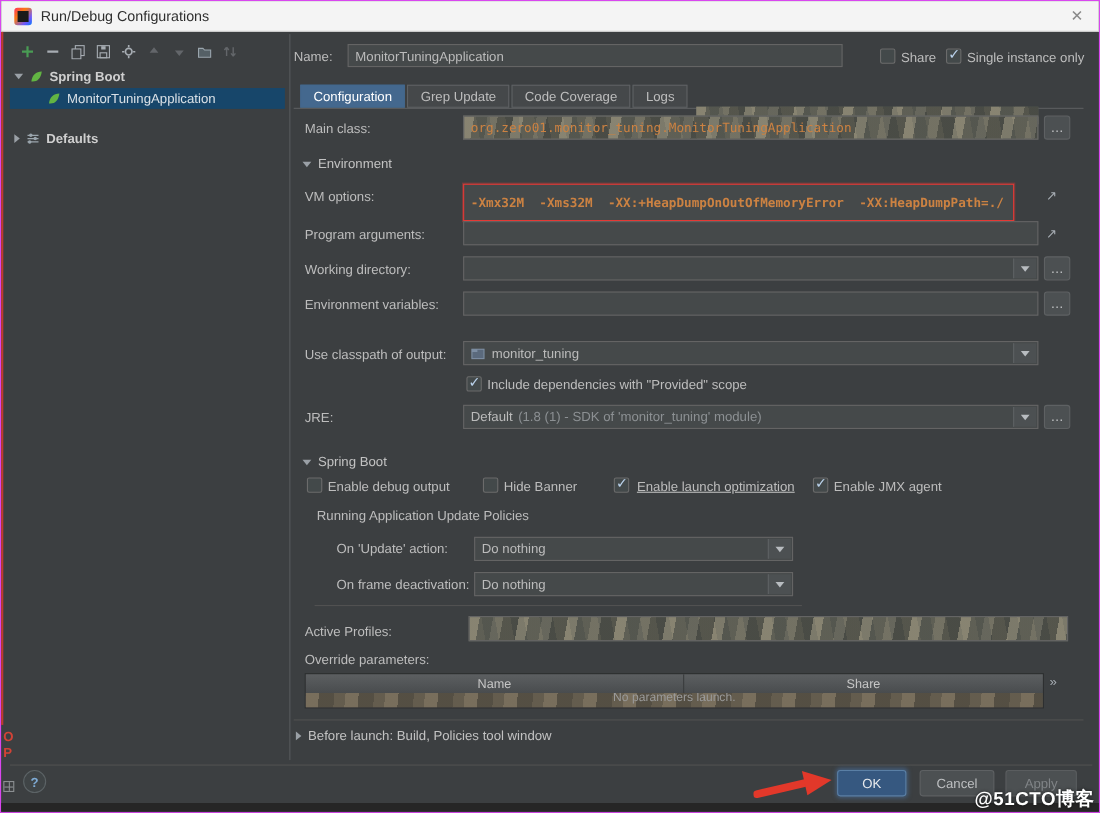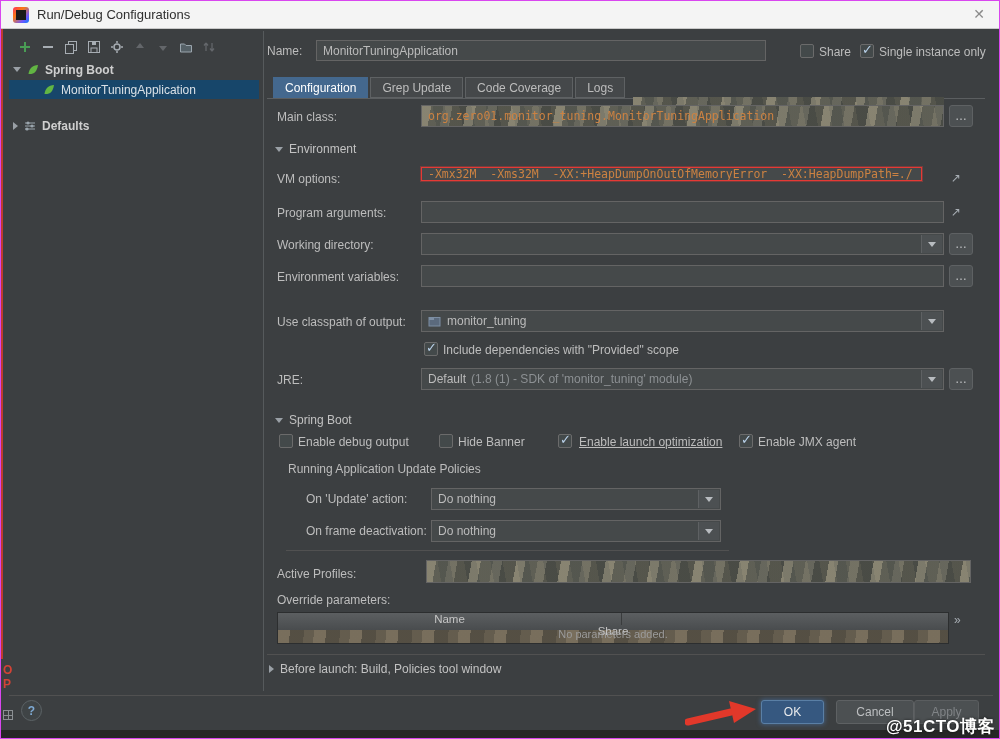--- a/index.html
+++ b/index.html
@@ -70,21 +70,21 @@
       rgba(120,118,104,0.5) 30px, rgba(64,66,60,0.55) 30px, rgba(64,66,60,0.55) 44px),
     repeating-linear-gradient(80deg, rgba(140,130,105,0.35) 0px, rgba(140,130,105,0.35) 14px,
       rgba(70,72,66,0.4) 14px, rgba(70,72,66,0.4) 26px);}
   .smudge2{background-color:#5a554a;background-image:
     repeating-linear-gradient(95deg, rgba(150,135,110,0.5) 0px, rgba(150,135,110,0.5) 12px,
       rgba(80,74,62,0.55) 12px, rgba(80,74,62,0.55) 26px, rgba(110,100,82,0.5) 26px,
       rgba(110,100,82,0.5) 36px);}
 
   
   .tbl{position:absolute;left:276px;top:611px;width:672px;border:1px solid #2c2e2f;box-sizing:border-box;}
-  .thead{display:flex;height:17px;background:linear-gradient(#5c5f61,#494c4e);color:#c6c6c6;font-size:11.5px;flex-direction:column;}
+  .thead{display:flex;height:17px;background:linear-gradient(#5c5f61,#494c4e);color:#c6c6c6;font-size:11.5px;}
   .thcell{display:flex;align-items:center;justify-content:center;box-sizing:border-box;}
   .thcell:first-child{width:344px;border-right:1px solid #3a3c3d;}
   .thcell:last-child{flex:1;}
   .tempty{height:13px;overflow:hidden;display:flex;align-items:flex-start;justify-content:center;
           color:#9a9a9a;font-size:11px;}
   .tempty span{margin-top:-2px;}
 
   
   .btn{position:absolute;height:24px;border-radius:3px;box-sizing:border-box;display:flex;
        align-items:center;justify-content:center;font-size:12px;cursor:pointer;}
@@ -222,21 +222,21 @@
     <span class="code">org.zero01.monitor_tuning.MonitorTuningApplication</span>
   </div>
   <div class="dots" style="left:948px;top:104px;">…</div>
 
   <div class="sechdr" style="left:274px;top:141px;">
     <span class="tw-down"></span>
     <span>Environment</span>
   </div>
 
   <span class="lbl" style="left:276px;top:171px;">VM options:</span>
-  <div class="fld error" style="left:420px;top:166px;width:501px;height:14px;">
+  <div class="fld error" style="left:420px;top:166px;width:501px;height:34px;font-weight:bold;">
     <span class="code">-Xmx32M  -Xms32M  -XX:+HeapDumpOnOutOfMemoryError  -XX:HeapDumpPath=./</span>
   </div>
   <div class="expand" style="left:946px;top:168px;">↗</div>
 
   <span class="lbl" style="left:276px;top:205px;">Program arguments:</span>
   <div class="fld" style="left:420px;top:200px;width:523px;height:22px;"></div>
   <div class="expand" style="left:946px;top:202px;">↗</div>
 
   <span class="lbl" style="left:276px;top:237px;">Working directory:</span>
   <div class="fld combo" style="left:420px;top:232px;width:523px;height:22px;">
@@ -299,35 +299,35 @@
   <span class="lbl" style="left:276px;top:566px;">Active Profiles:</span>
   <div class="fld smudge" style="left:425px;top:559px;width:545px;height:23px;"></div>
 
   <span class="lbl" style="left:276px;top:592px;">Override parameters:</span>
   <div class="tbl">
     <div class="thead">
       <div class="thcell">Name</div>
       <div class="thcell">Share</div>
     </div>
     <div class="tempty smudge2">
-      <span>No parameters added.</span>
+      <span>No parameters launch.</span>
     </div>
   </div>
   <span class="lbl" style="left:953px;top:612px;color:#a7adb3;">»</span>
 
   <div class="hline" style="left:266px;top:653px;width:718px;"></div>
   <div class="sechdr" style="left:268px;top:661px;">
     <span class="tw-right"></span>
     <span>Before launch: Build, Policies tool window</span>
   </div>
 
   <div class="hline" style="left:8px;top:694px;width:984px;"></div>
   <div class="help" style="left:20px;top:699px;">?</div>
   <div class="btn default" style="left:760px;top:699px;width:63px;">OK</div>
-  <div class="btn normal" style="left:835px;top:699px;width:78px;">Cancel</div>
+  <div class="btn normal" style="left:835px;top:699px;width:68px;">Cancel</div>
   <div class="btn disabled" style="left:913px;top:699px;width:65px;">Apply</div>
 
   <svg class="annot-arrow" width="72" height="32" viewBox="0 0 72 32">
     <path d="M3 25 L46 15" stroke="#e2382a" stroke-width="7" stroke-linecap="round" fill="none"></path>
     <polygon points="44,4 71,12 49,26" fill="#e2382a"></polygon>
   </svg>
 
   <div class="bstrip"></div>
   <span class="watermark">@51CTO博客</span>
 

